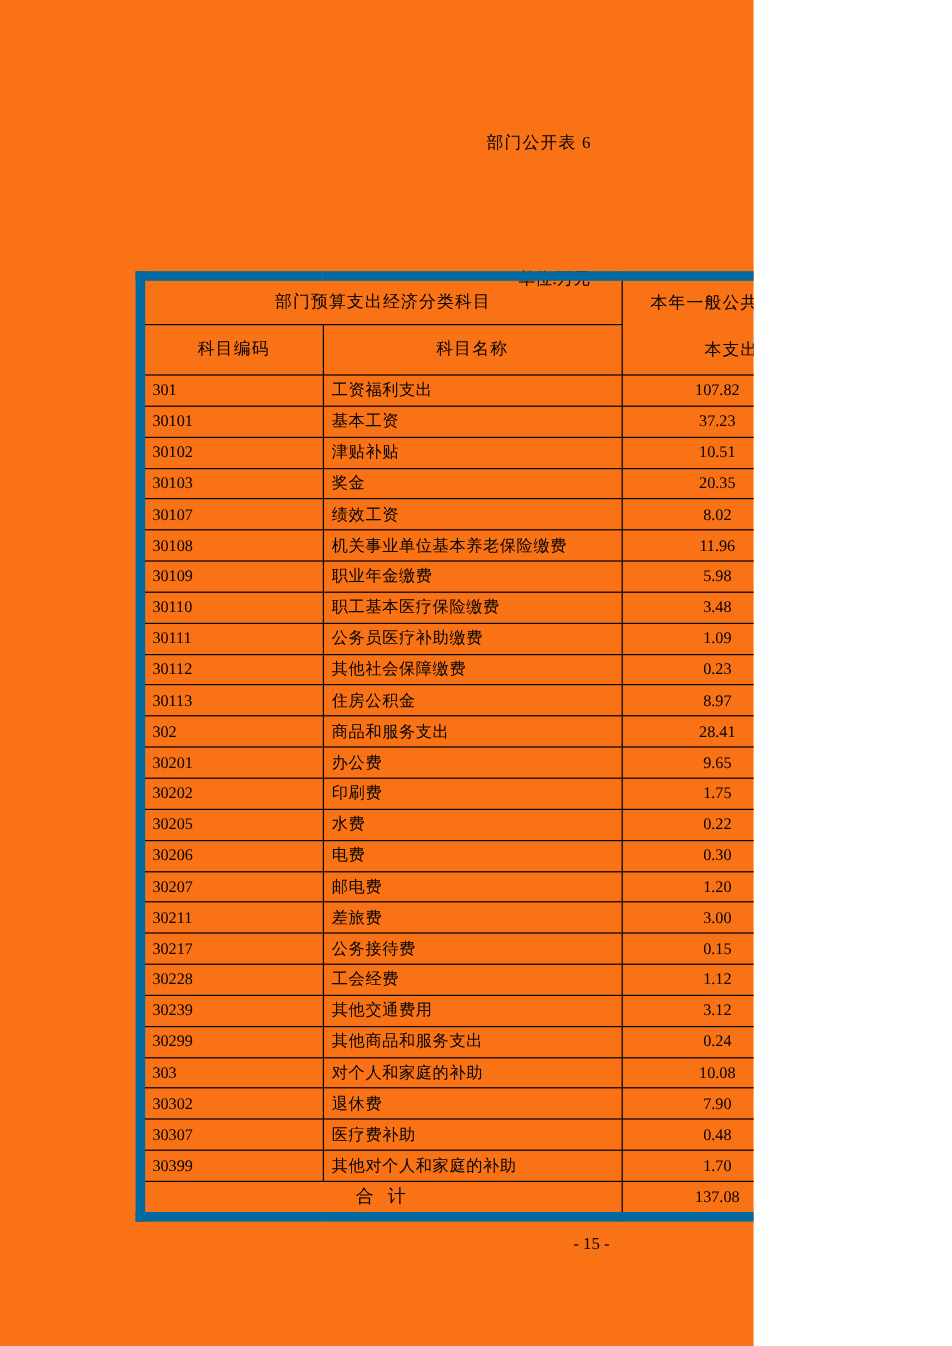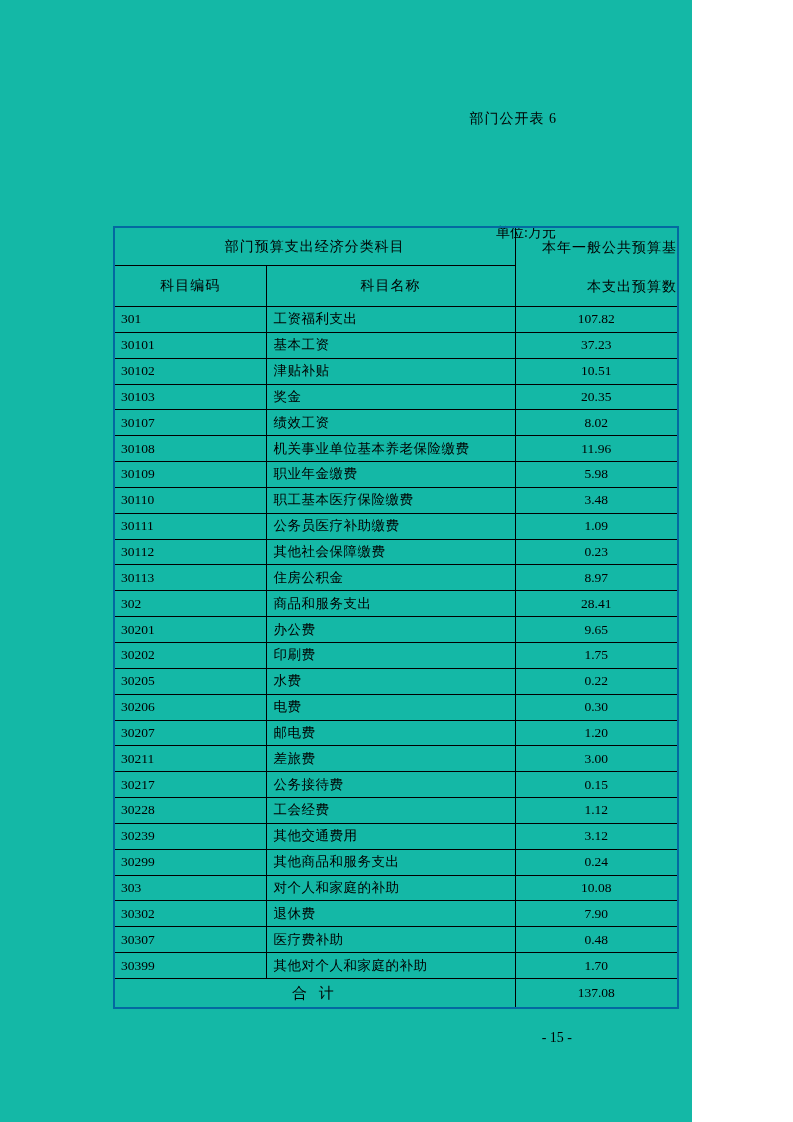--- a/index.html
+++ b/index.html
@@ -3,23 +3,23 @@
 <meta charset="utf-8">
 <style>
   * { margin: 0; padding: 0; box-sizing: border-box; }
   html, body { background: #ffffff; }
   body {
     font-family: "Liberation Serif", "DejaVu Serif", serif;
     color: #000000;
   }
   .page {
     position: relative;
-    width: 692px;
+    width: 628px;
     height: 1122px;
-    background: #14b8a6;
+    background: #f97316;
     overflow: hidden;
   }
   .header-note {
     position: absolute;
     top: 110px;
     right: 135px;
     font-size: 14px;
     letter-spacing: 1px;
   }
   .doc-title {
@@ -38,21 +38,21 @@
     right: 136px;
     font-size: 14px;
   }
   table.budget {
     position: absolute;
     top: 226px;
     left: 113px;
     width: 564px;
     border-collapse: collapse;
     table-layout: fixed;
-    border: 2px solid #0369a1;
+    border: 8px solid #0369a1;
   }
   table.budget th, table.budget td {
     border: 1px solid #000;
     font-weight: normal;
     overflow: hidden;
     white-space: nowrap;
   }
   col.c-code   { width: 152px; }
   col.c-name   { width: 249px; }
   col.c-amount { width: 163px; }

